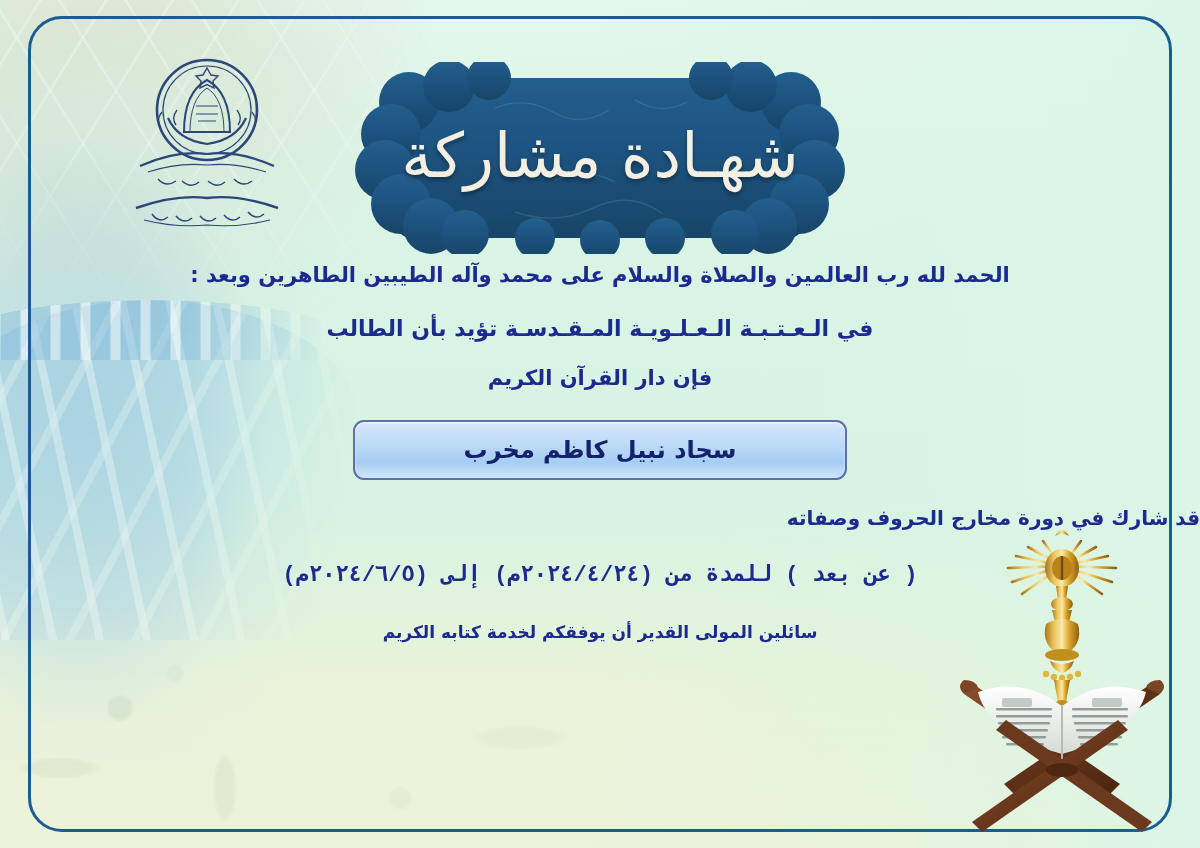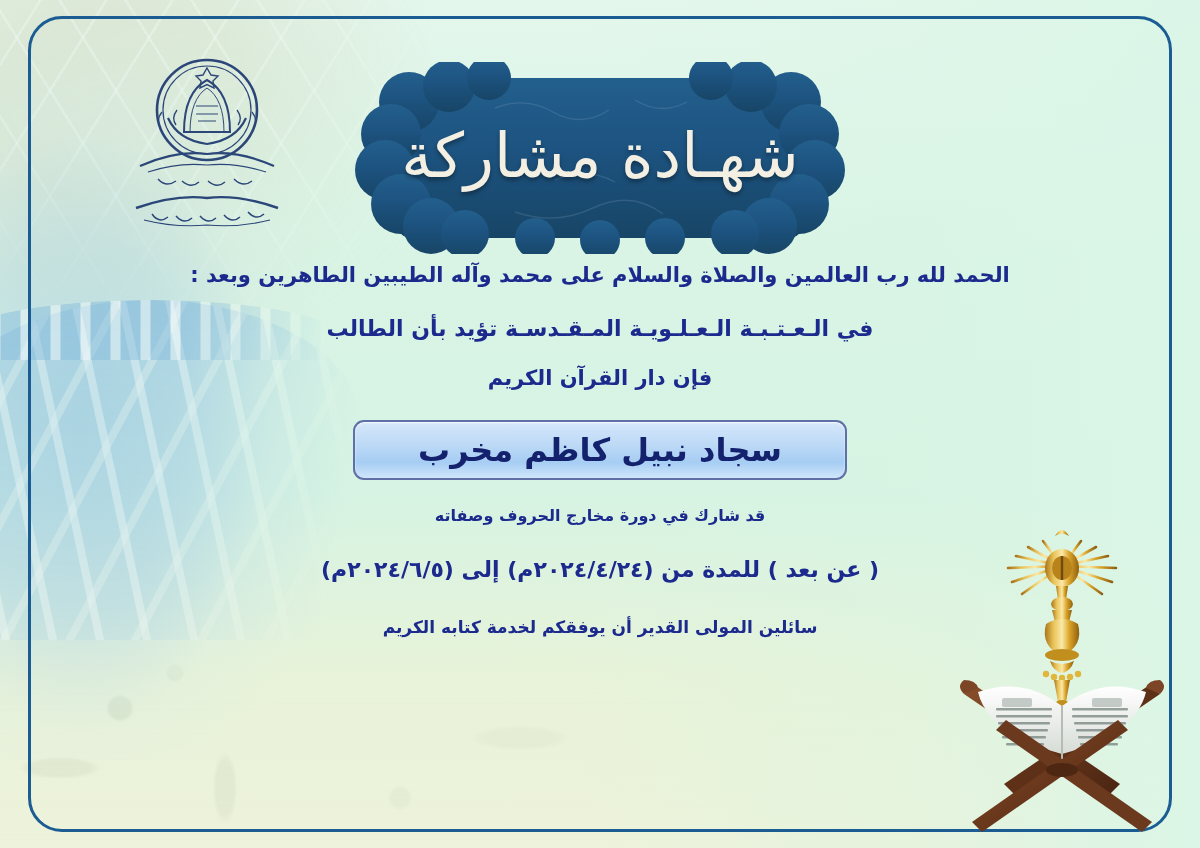--- a/index.html
+++ b/index.html
@@ -213,28 +213,28 @@
     margin: 0 auto 26px;
     border: 2px solid #5f6fa8;
     border-radius: 11px;
     background: linear-gradient(180deg, #d5e7fb 0%, #bcd9f6 42%, #a6cdf3 72%, #cfe6fb 100%);
     box-shadow: inset 0 1px 2px rgba(255,255,255,.85);
     display: flex;
     align-items: center;
     justify-content: center;
   }
   .name-text {
-    font-size: 32px;
+    font-size: 24px;
     font-weight: 700;
     color: #14226e;
     white-space: nowrap;
   }
 
-  .l4 { font-size: 16px; margin-bottom: 30px; }
-  .l5 { font-size: 22px; margin-bottom: 32px; }
+  .l4 { font-size: 20px; margin-bottom: 30px; text-align: right; }
+  .l5 { font-size: 22px; margin-bottom: 32px; font-family: Liberation Mono, monospace; }
   .l6 { font-size: 17px; margin-bottom: 0; }
 
   
   .logo-bottom {
     position: absolute;
     left: 50%;
     transform: translateX(-50%);
     top: 700px;
     width: 122px;
     text-align: center;

